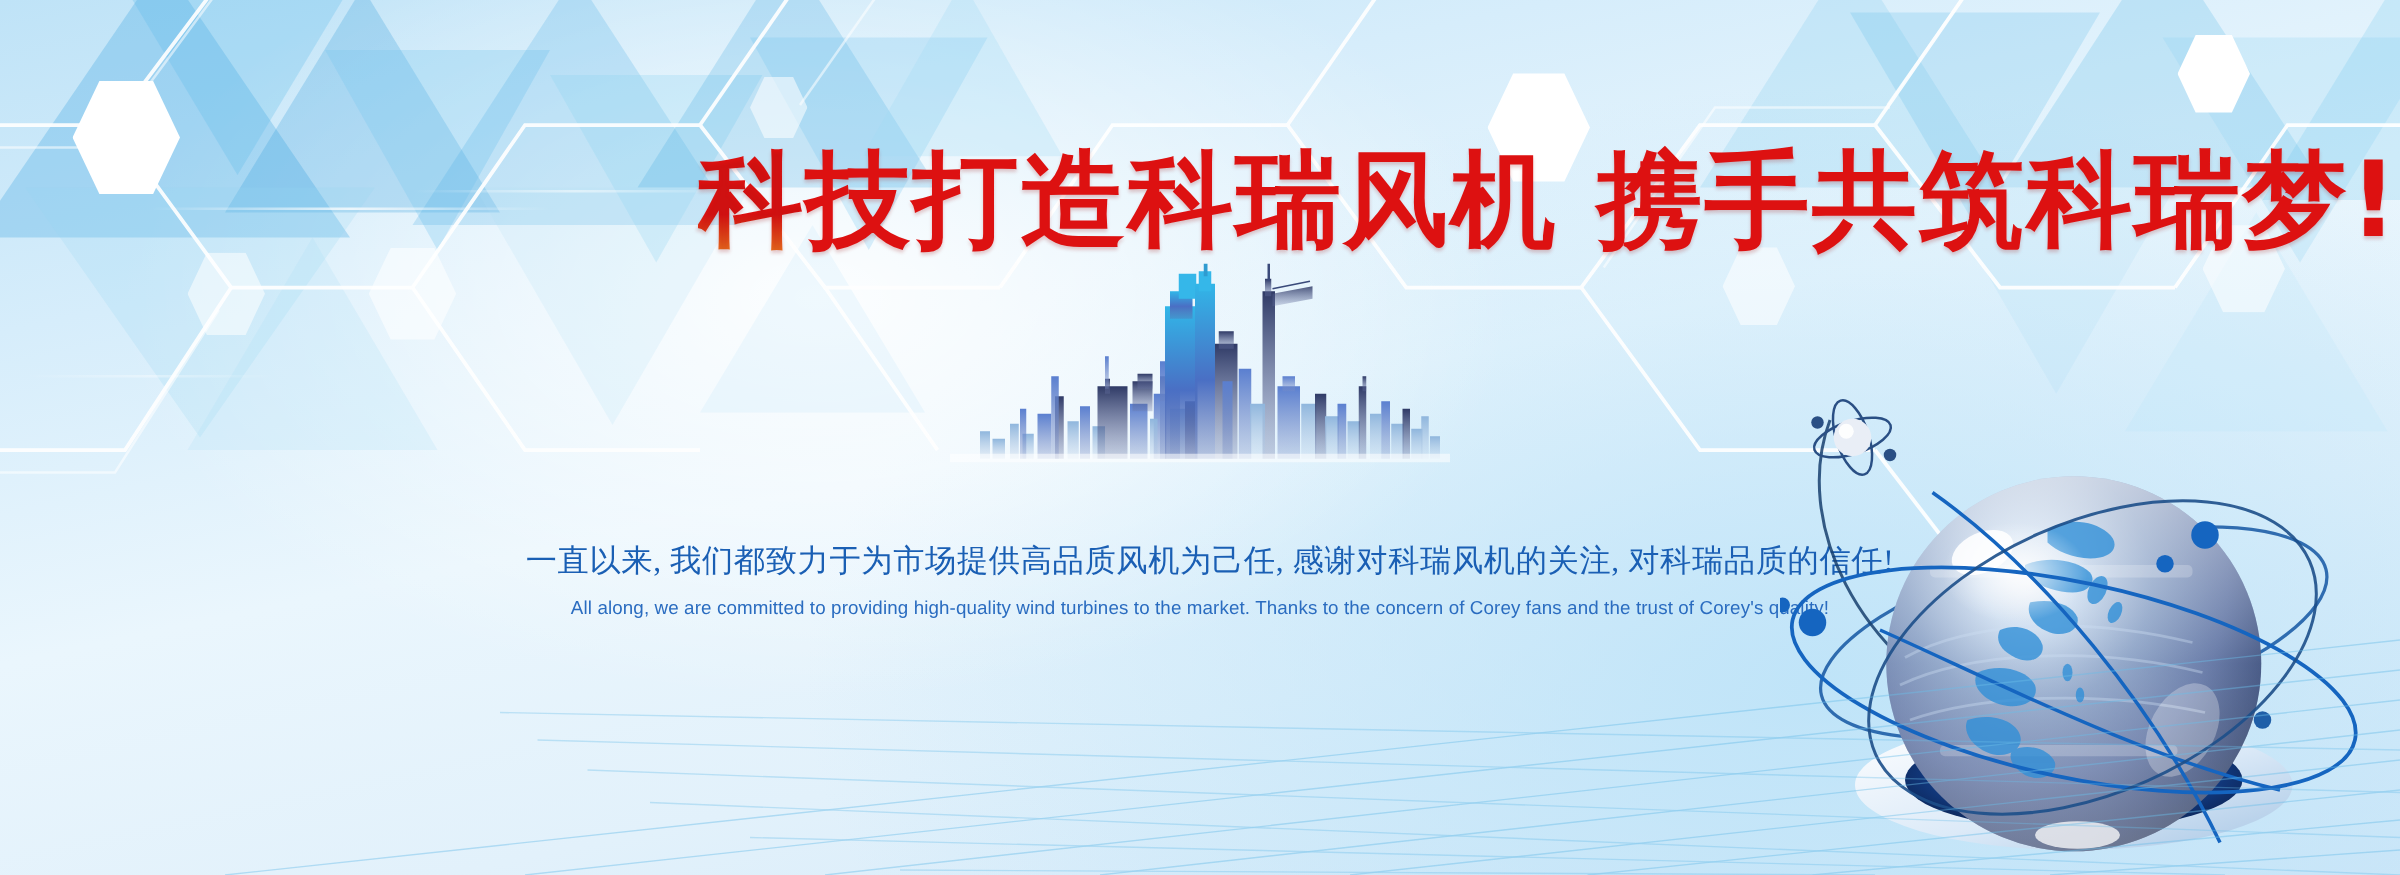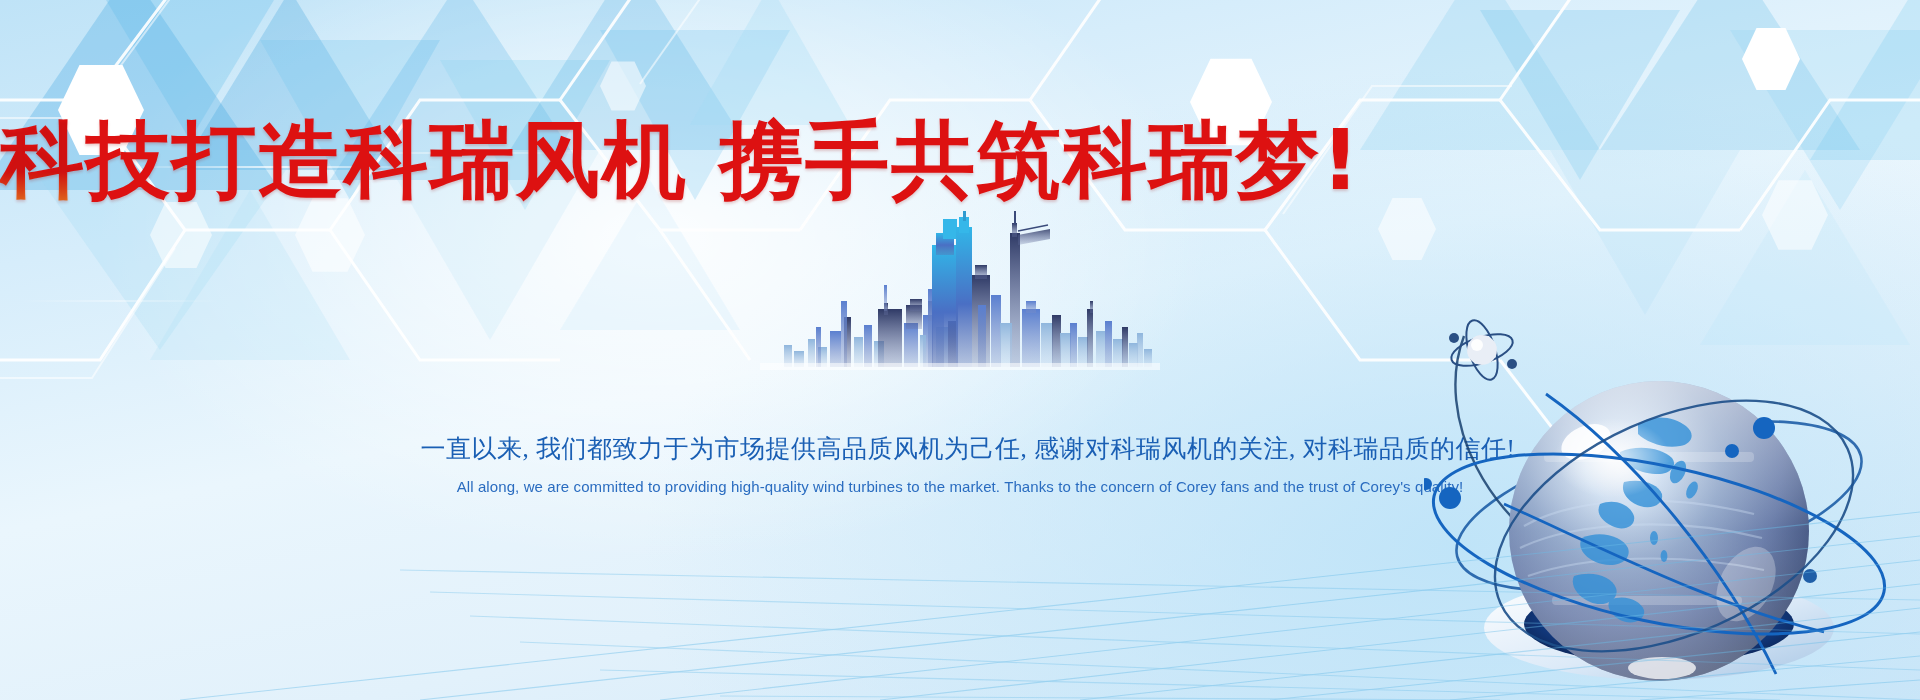--- a/index.html
+++ b/index.html
@@ -33,21 +33,21 @@
     clip-path:polygon(25% 3%,75% 3%,100% 50%,75% 97%,25% 97%,0% 50%);
     background:rgba(214,237,251,.0);
   }
 
   
   .floor{position:absolute;left:0;right:0;bottom:0;height:250px;overflow:hidden;opacity:.55;}
   .floor svg{position:absolute;left:0;bottom:0;}
 
   
   .headline{
-    position:absolute;left:0;right:0;top:118px;text-align:left;
+    position:absolute;left:0;right:0;top:118px;text-align:right;
     font-size:84px;line-height:1;font-weight:bold;letter-spacing:2px;
     color:#dd1111;
     white-space:nowrap;
     font-family:"DejaVu Sans","Liberation Sans",sans-serif;
     text-shadow:0 2px 3px rgba(160,20,20,.22);
   }
   .headline .glow{
     background:linear-gradient(180deg,#dd1111 0%,#dd1111 62%,#e8541a 82%,#f79824 100%);
     -webkit-background-clip:text;background-clip:text;color:transparent;
   }

